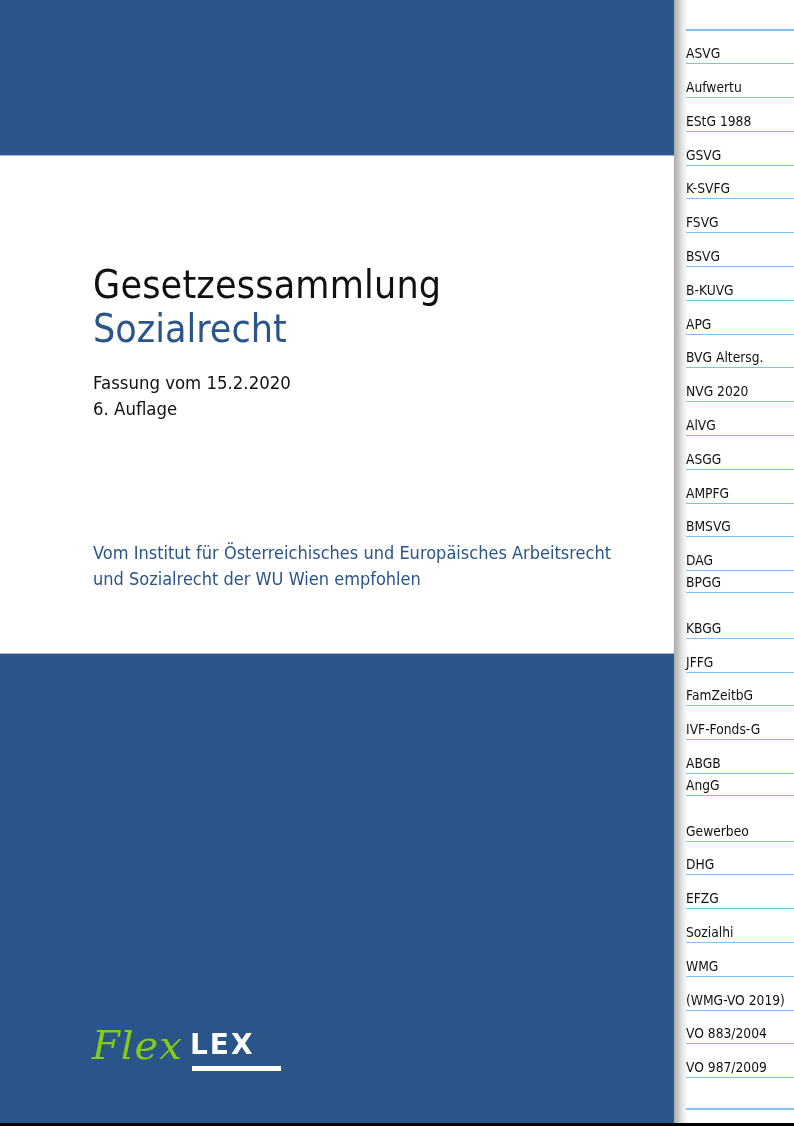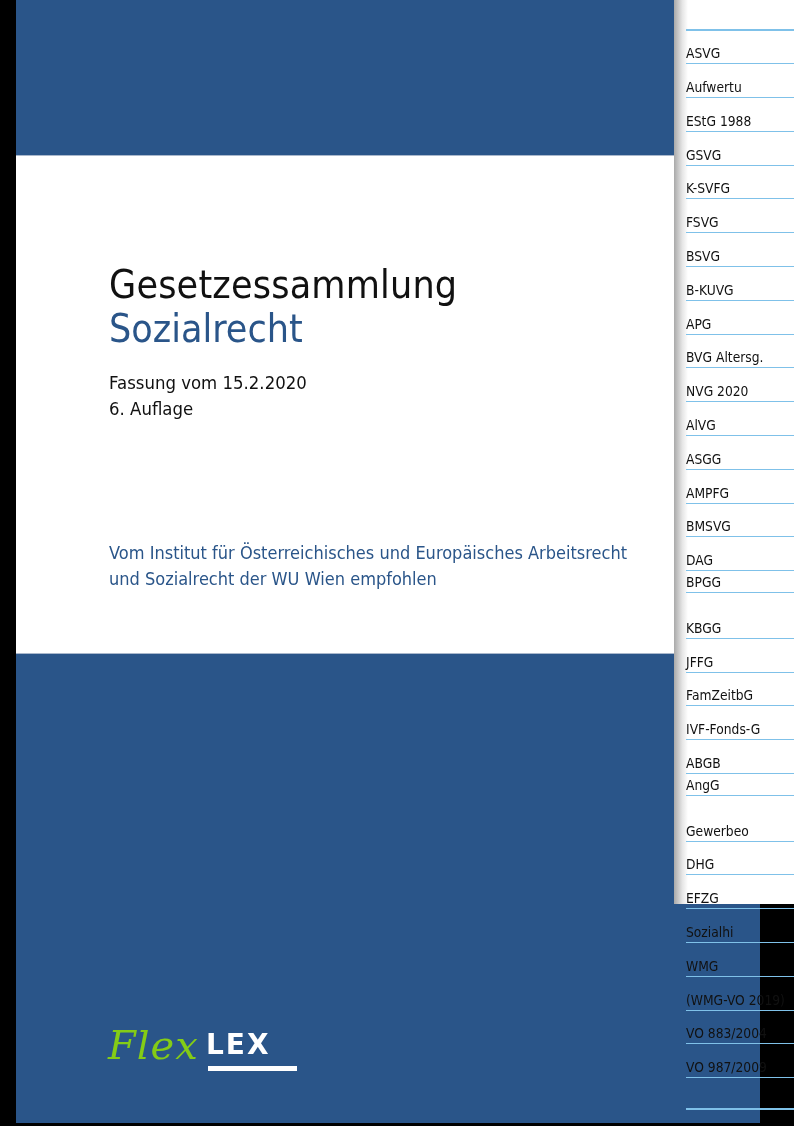--- a/index.html
+++ b/index.html
@@ -1,20 +1,20 @@
 <!DOCTYPE html>
 <html><head>
   <meta charset="utf-8">
   <style>
     * { box-sizing: border-box; margin: 0; padding: 0; }
     html, body { width: 794px; height: 1126px; overflow: hidden; background: #000; }
     body { position: relative; font-family: "Liberation Sans", "DejaVu Sans", sans-serif; }
 
     .cover {
-      position: absolute; left: 16px; top: 0; width: 744px; height: 1123px;
+      position: absolute; left: 0; top: 0; width: 744px; height: 1123px;
       background: #2a5589;
     }
     .white-band {
       position: absolute; left: 0; top: 155px; width: 674px; height: 499px;
       background: #ffffff;
       border-top: 1px solid #aab8cc;
       border-bottom: 1px solid #aab8cc;
     }
     .title-main {
       position: absolute; left: 93px; top: 262px;
@@ -58,21 +58,21 @@
     .logo-lex {
       position: absolute; left: 98px; top: 0;
       font-family: "DejaVu Sans", sans-serif; font-weight: bold;
       font-size: 28px; color: #fff; letter-spacing: 2px; line-height: 46px;
     }
     .logo-underline {
       position: absolute; left: 100px; top: 44px; width: 89px; height: 5px; background: #fff;
     }
 
     .tabs {
-      position: absolute; left: 674px; top: 0; width: 120px; height: 904px;
+      position: absolute; left: 674px; top: 0; width: 120px; height: 1123px;
       background: #ffffff;
     }
     .tabs-shadow {
       position: absolute; left: 0; top: 0; width: 14px; height: 100%;
       background: linear-gradient(to right, #a9a9a9, #e6e6e6 60%, #fff);
     }
     .tab {
       position: absolute; left: 12px; width: 108px; height: 33.8px;
       border-bottom: 1.5px solid #7fc1e9;
     }

